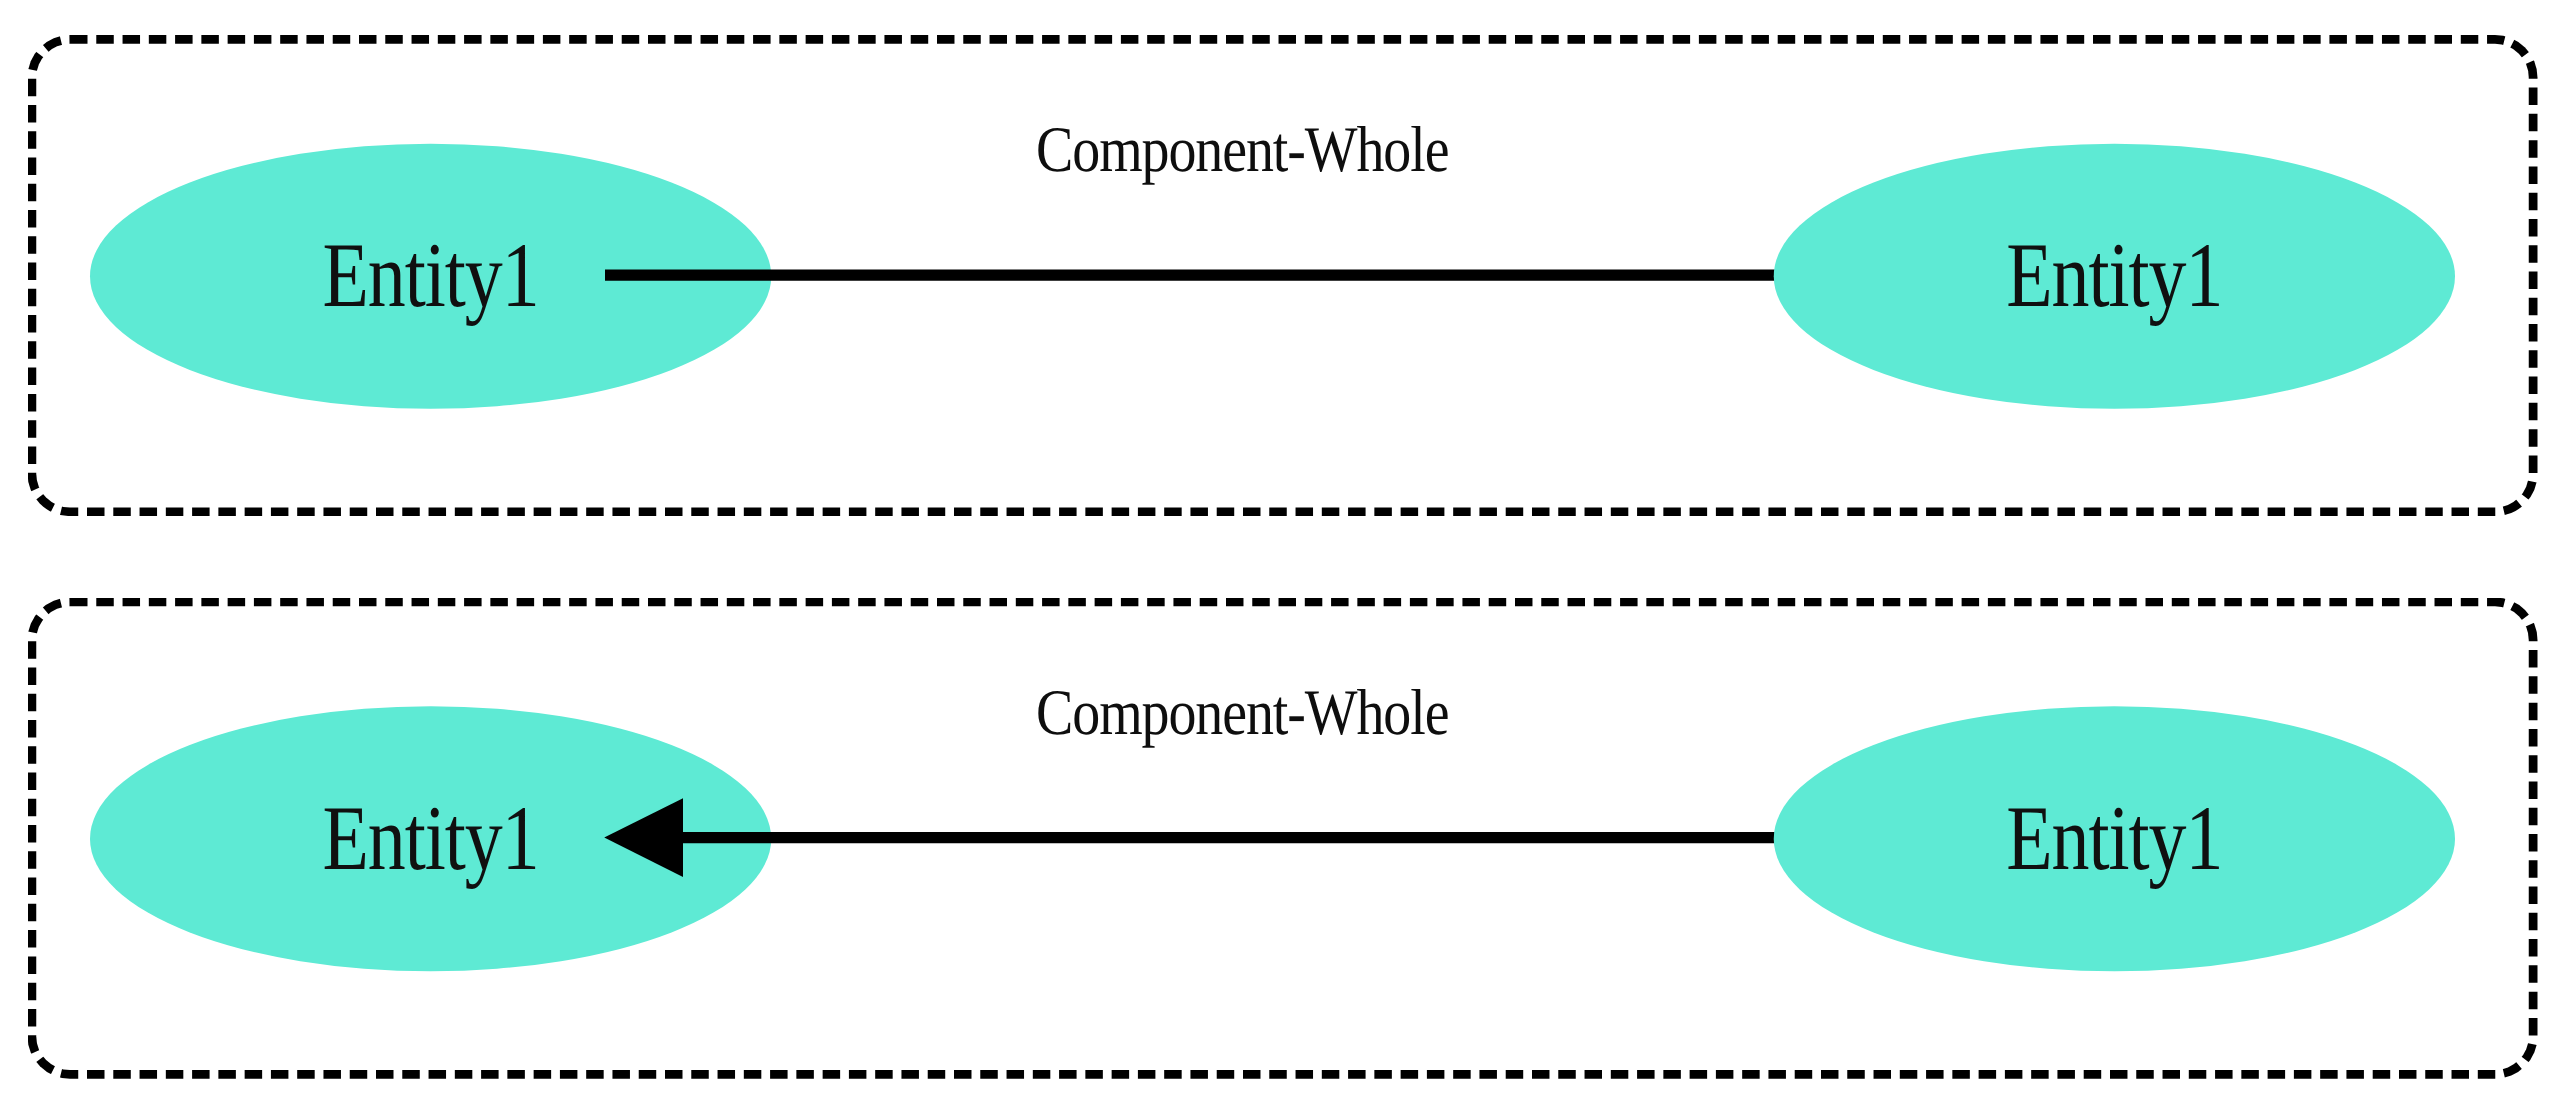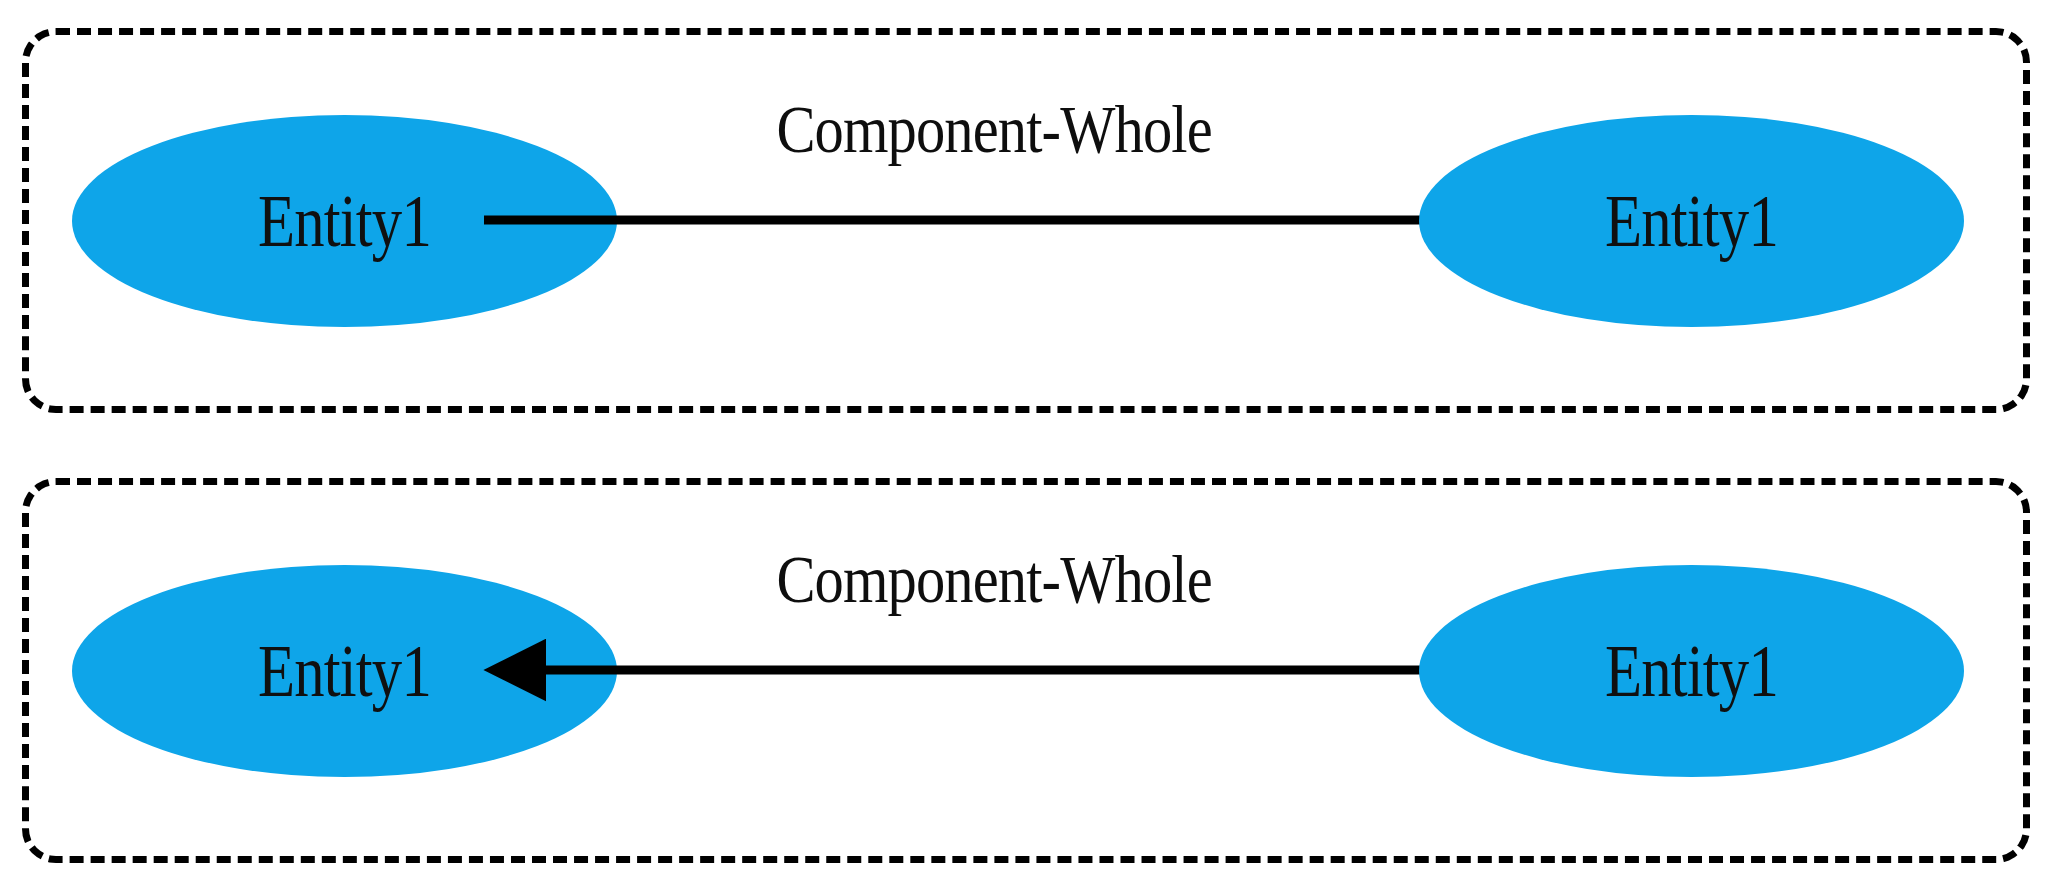--- a/index.html
+++ b/index.html
@@ -39,21 +39,21 @@
     width: 100%;
     height: 100%;
   }
 
   
   .entity-node {
     position: absolute;
     width: 545px;
     height: 212px;
     border-radius: 50%;
-    background: #0ea5e9;
+    background: #5eead4;
     display: flex;
     align-items: center;
     justify-content: center;
     top: 50%;
     margin-top: -106px;
   }
   .entity-node.left  { left: 43px; }
   .entity-node.right { left: 1390px; }
 
   .entity-label {
@@ -87,21 +87,21 @@
 
   
   .relation-label {
     position: absolute;
     top: 50%;
     left: 455px;
     width: 1020px;
     margin-top: -126px;
     text-align: center;
     font-family: "Liberation Serif", "DejaVu Serif", serif;
-    font-size: 68px;
+    font-size: 52px;
     line-height: 1;
     color: #0e0e0e;
     letter-spacing: -1px;
     white-space: nowrap;
     user-select: none;
   }
   .relation-label span {
     display: inline-block;
     transform: scaleX(0.86);
   }

